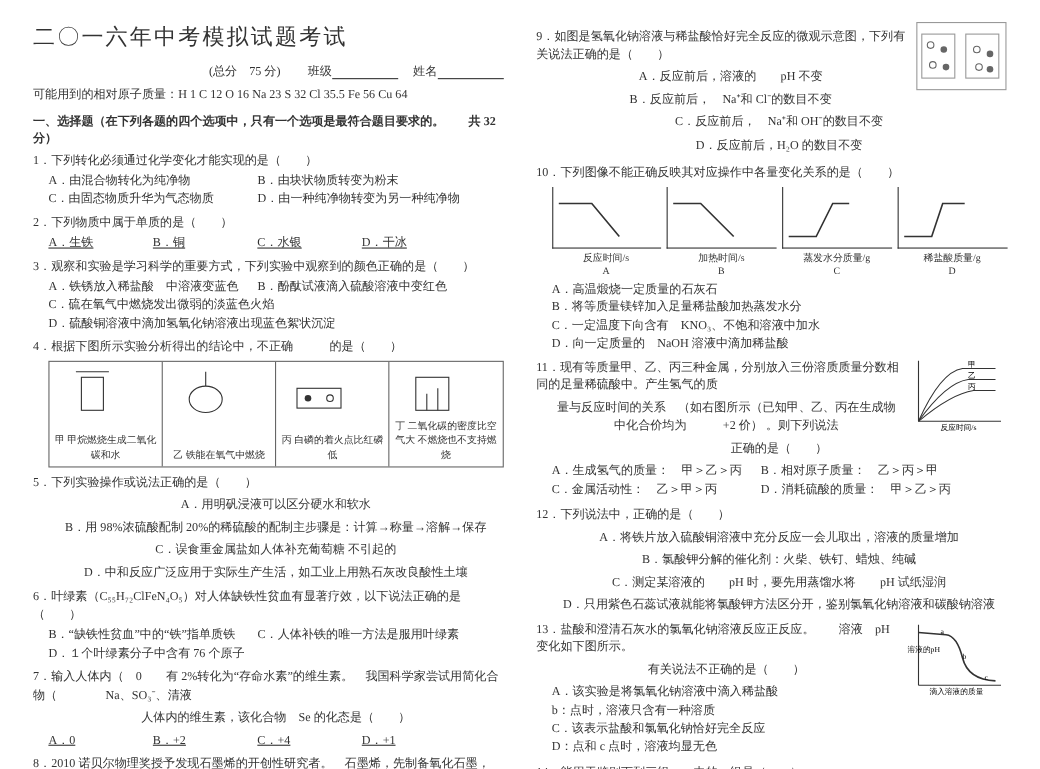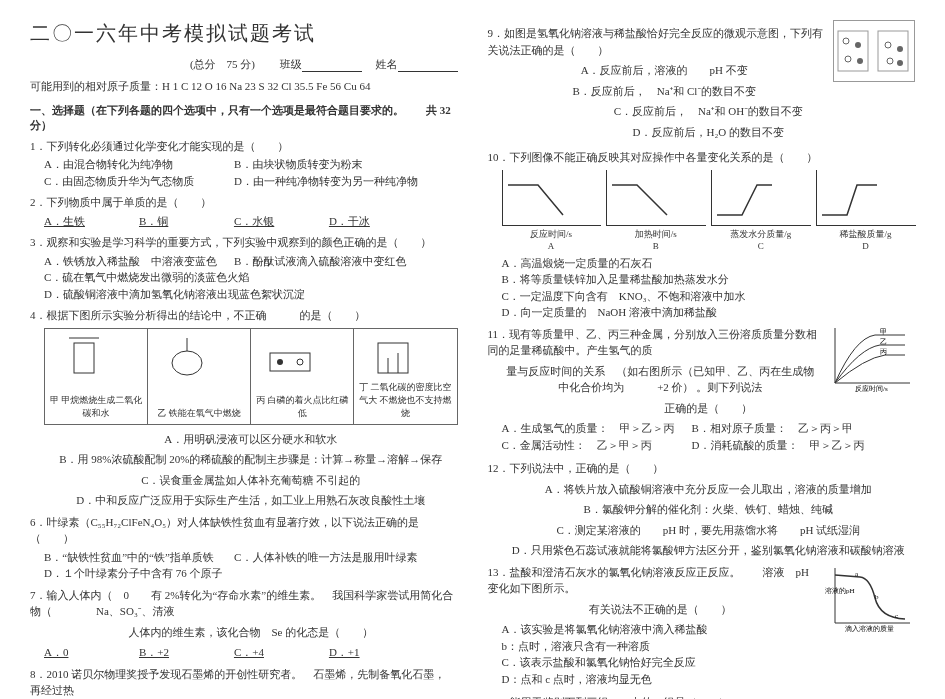--- a/index.html
+++ b/index.html
@@ -190,20 +190,21 @@
       <div class="diagram-cell">
         <svg class="diagram-svg">
             <rect x="20" y="10" width="30" height="30" fill="none" stroke="#333"></rect>
             <line x1="30" y1="40" x2="30" y2="25" stroke="#333"></line>
             <line x1="40" y1="40" x2="40" y2="20" stroke="#333"></line>
           </svg>
         <div>丁 二氧化碳的密度比空气大 不燃烧也不支持燃烧</div>
       </div>
     </div>
 
+    <div class="q">5．下列实验操作或说法正确的是（　　）</div>
     <div class="indent">
       <div class="line">A．用明矾浸液可以区分硬水和软水</div>
       <div class="line">B．用 98%浓硫酸配制 20%的稀硫酸的配制主步骤是：计算→称量→溶解→保存</div>
       <div class="line">C．误食重金属盐如人体补充葡萄糖 不引起的</div>
       <div class="line">D．中和反应广泛应用于实际生产生活，如工业上用熟石灰改良酸性土壤</div>
     </div>
 
     <div class="q">6．叶绿素（C₅₅H₇₂ClFeN₄O₅）对人体缺铁性贫血有显著疗效，以下说法正确的是（　　）</div>
     <div class="options">
       <div class="opt">B．“缺铁性贫血”中的“铁”指单质铁</div>

